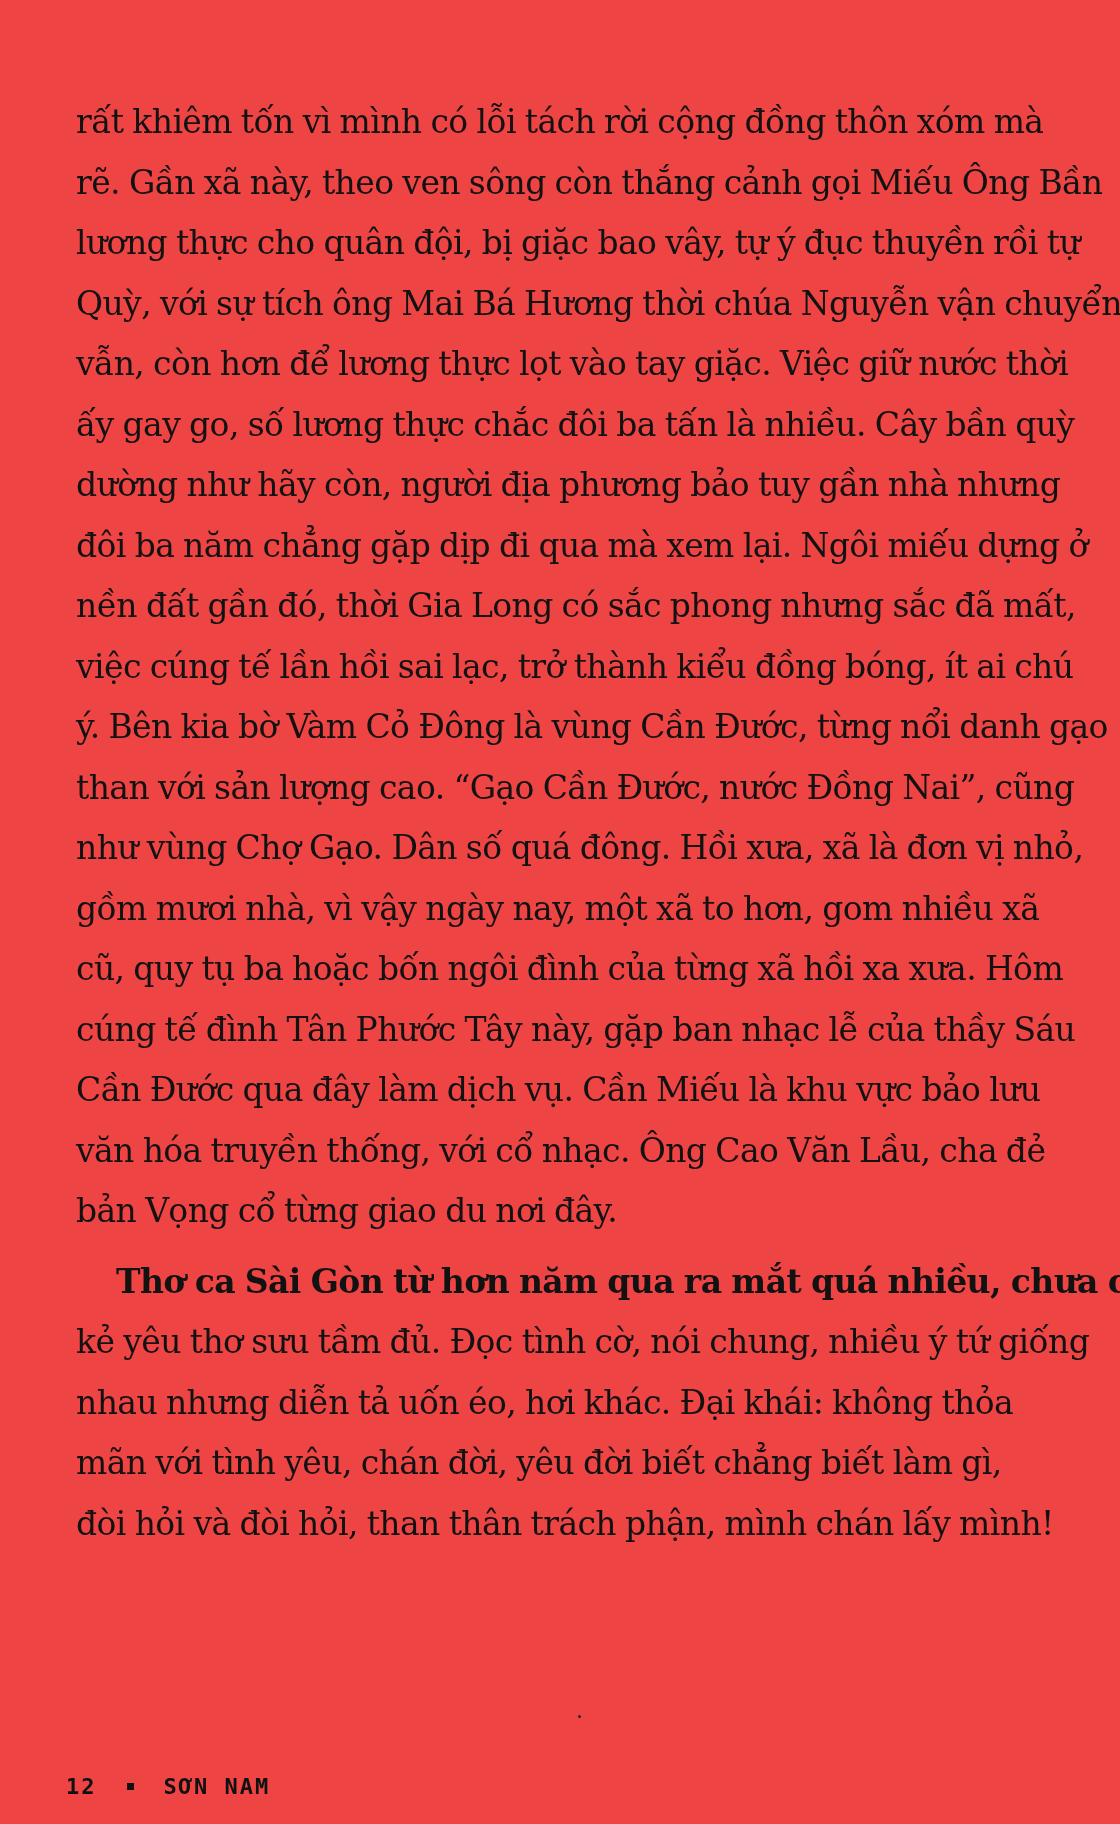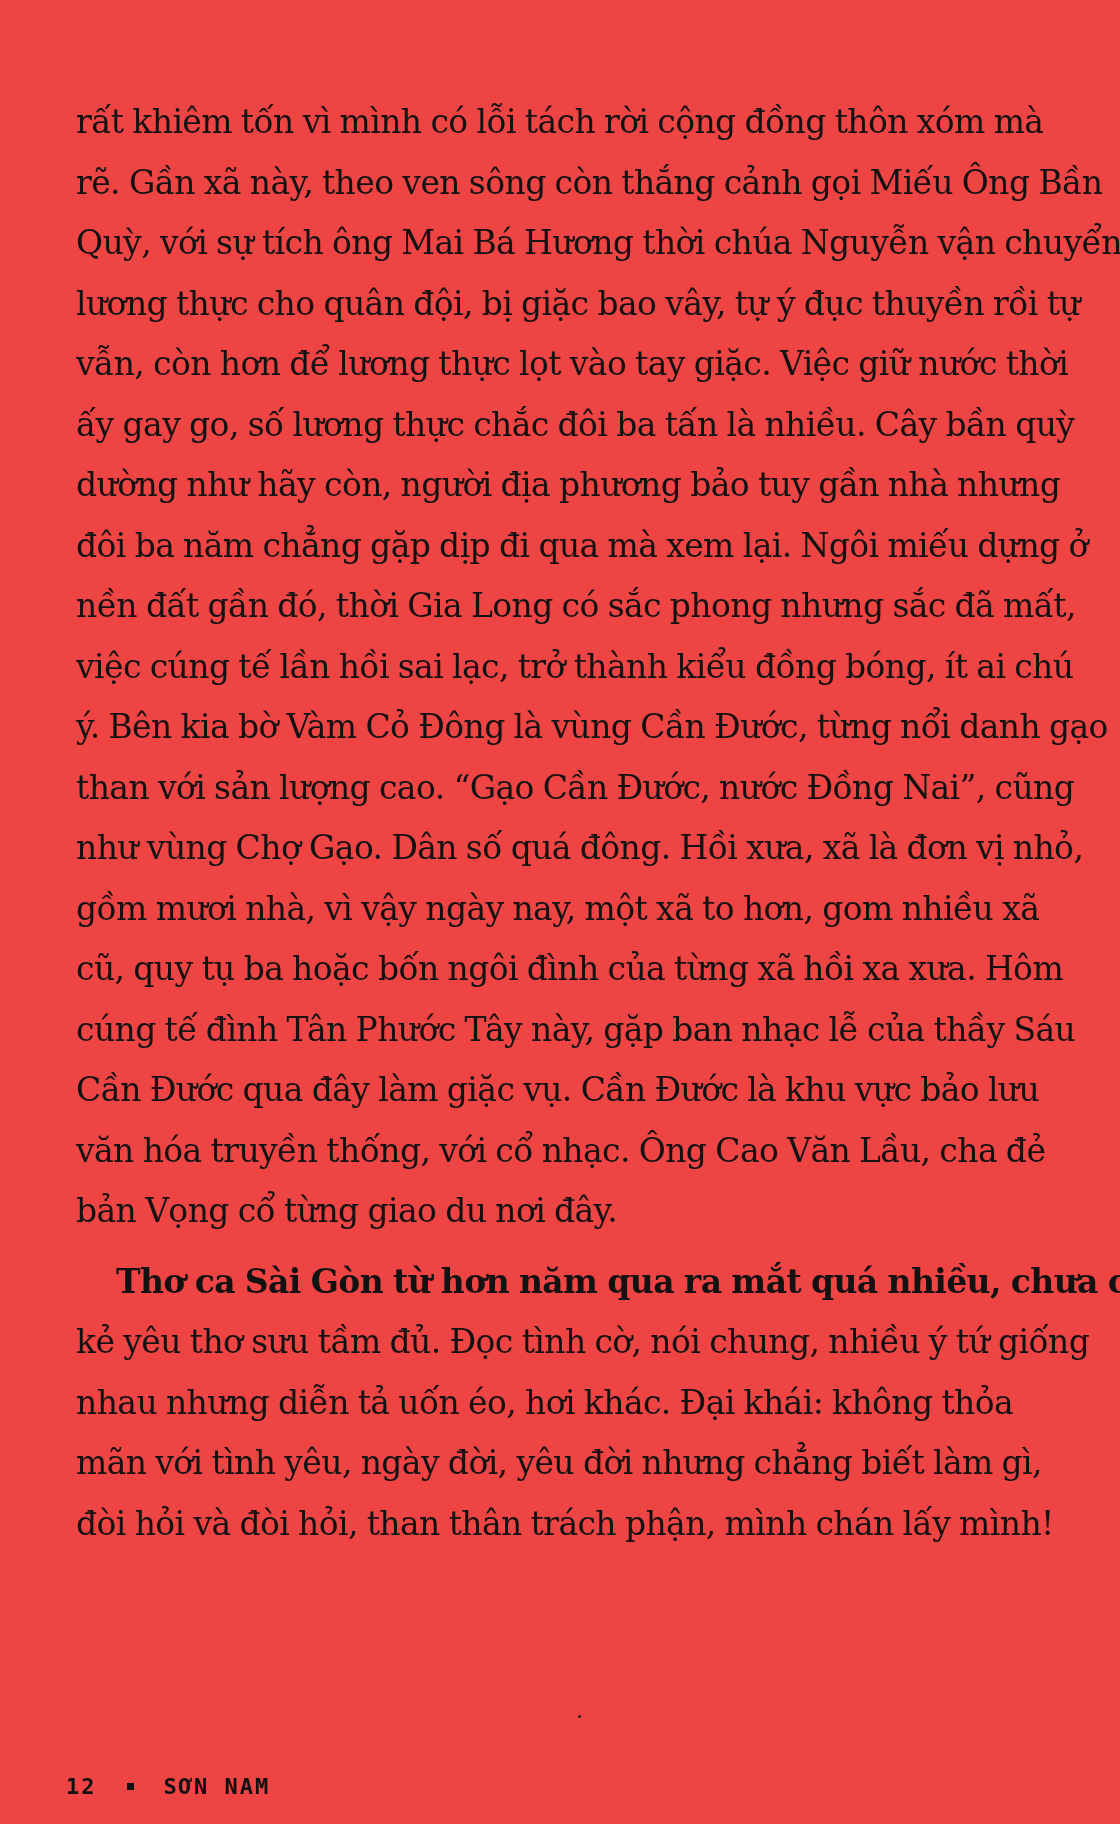--- a/index.html
+++ b/index.html
@@ -76,43 +76,43 @@
     }
   </style>
 </head>
 <body>
 
 <div class="page">
   <div class="text-block">
     <div>
       <span class="line">rất khiêm tốn vì mình có lỗi tách rời cộng đồng thôn xóm mà</span>
       <span class="line">rẽ. Gần xã này, theo ven sông còn thắng cảnh gọi Miếu Ông Bần</span>
+      <span class="line">lương thực cho quân đội, bị giặc bao vây, tự ý đục thuyền rồi tự</span>
       <span class="line">Quỳ, với sự tích ông Mai Bá Hương thời chúa Nguyễn vận chuyển</span>
-      <span class="line">lương thực cho quân đội, bị giặc bao vây, tự ý đục thuyền rồi tự</span>
       <span class="line">vẫn, còn hơn để lương thực lọt vào tay giặc. Việc giữ nước thời</span>
       <span class="line">ấy gay go, số lương thực chắc đôi ba tấn là nhiều. Cây bần quỳ</span>
       <span class="line">dường như hãy còn, người địa phương bảo tuy gần nhà nhưng</span>
       <span class="line">đôi ba năm chẳng gặp dịp đi qua mà xem lại. Ngôi miếu dựng ở</span>
       <span class="line">nền đất gần đó, thời Gia Long có sắc phong nhưng sắc đã mất,</span>
       <span class="line">việc cúng tế lần hồi sai lạc, trở thành kiểu đồng bóng, ít ai chú</span>
       <span class="line">ý. Bên kia bờ Vàm Cỏ Đông là vùng Cần Đước, từng nổi danh gạo</span>
       <span class="line">than với sản lượng cao. “Gạo Cần Đước, nước Đồng Nai”, cũng</span>
       <span class="line">như vùng Chợ Gạo. Dân số quá đông. Hồi xưa, xã là đơn vị nhỏ,</span>
       <span class="line">gồm mươi nhà, vì vậy ngày nay, một xã to hơn, gom nhiều xã</span>
       <span class="line">cũ, quy tụ ba hoặc bốn ngôi đình của từng xã hồi xa xưa. Hôm</span>
       <span class="line">cúng tế đình Tân Phước Tây này, gặp ban nhạc lễ của thầy Sáu</span>
-      <span class="line">Cần Đước qua đây làm giặc vụ. Cần Đước là khu vực bảo lưu</span>
+      <span class="line">Cần Đước qua đây làm dịch vụ. Cần Miếu là khu vực bảo lưu</span>
       <span class="line">văn hóa truyền thống, với cổ nhạc. Ông Cao Văn Lầu, cha đẻ</span>
       <span class="line">bản Vọng cổ từng giao du nơi đây.</span>
     </div>
     <div>
       <span class="line indent para-gap">Thơ ca Sài Gòn từ hơn năm qua ra mắt quá nhiều, chưa chắc</span>
       <span class="line">kẻ yêu thơ sưu tầm đủ. Đọc tình cờ, nói chung, nhiều ý tứ giống</span>
       <span class="line">nhau nhưng diễn tả uốn éo, hơi khác. Đại khái: không thỏa</span>
-      <span class="line">mãn với tình yêu, ngày đời, yêu đời nhưng chẳng biết làm gì,</span>
+      <span class="line">mãn với tình yêu, chán đời, yêu đời biết chẳng biết làm gì,</span>
       <span class="line">đòi hỏi và đòi hỏi, than thân trách phận, mình chán lấy mình!</span>
     </div>
   </div>
 
   <div class="stray-dot"></div>
 
   <div class="footer">
     <span>12</span>
     <span class="bullet"></span>
     <span>SƠN NAM</span>

